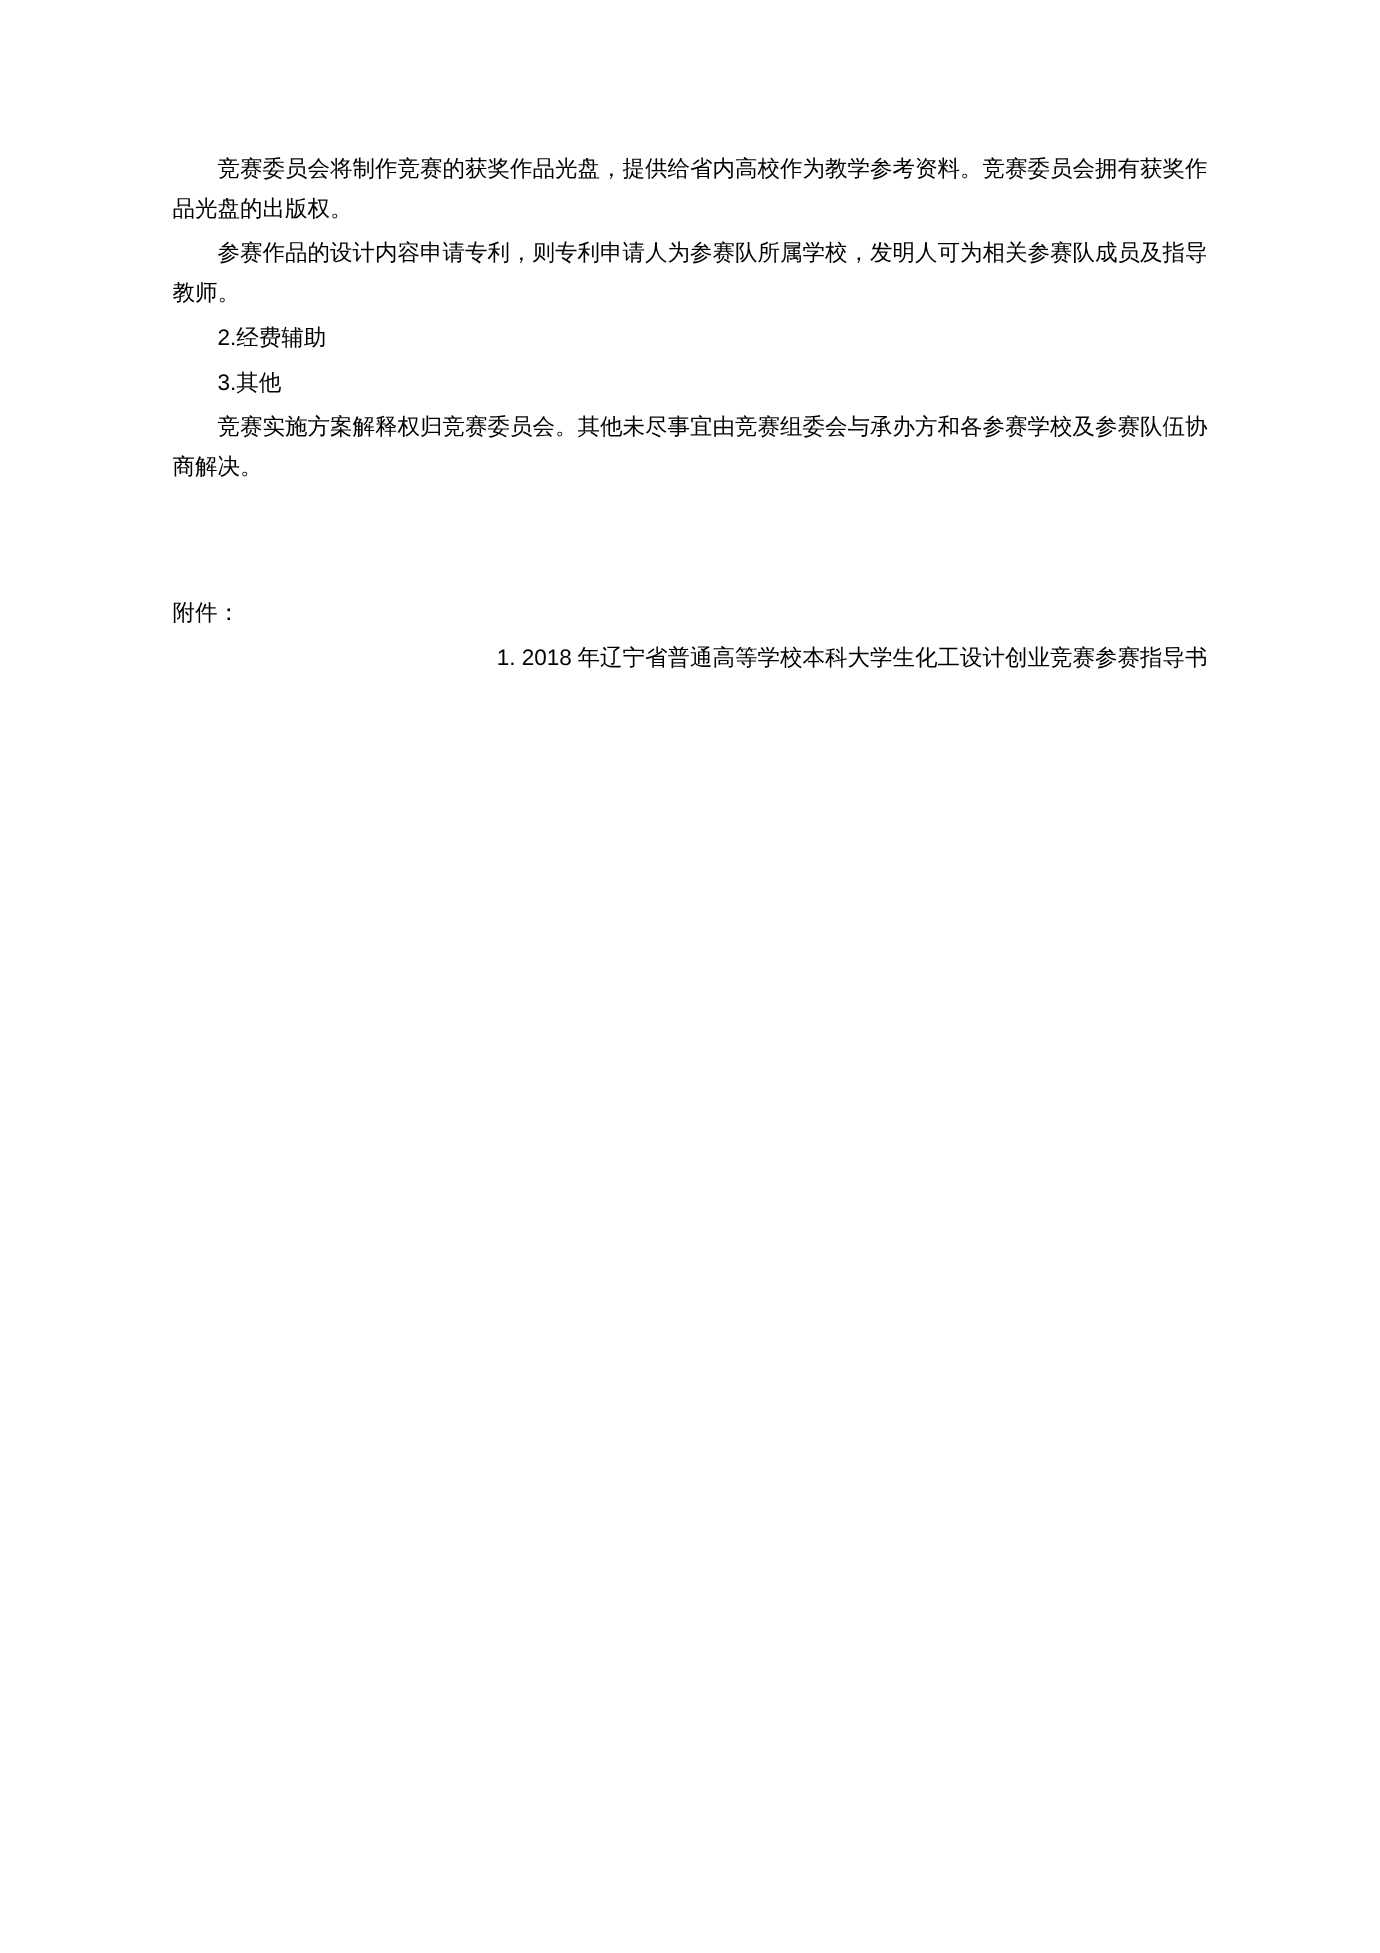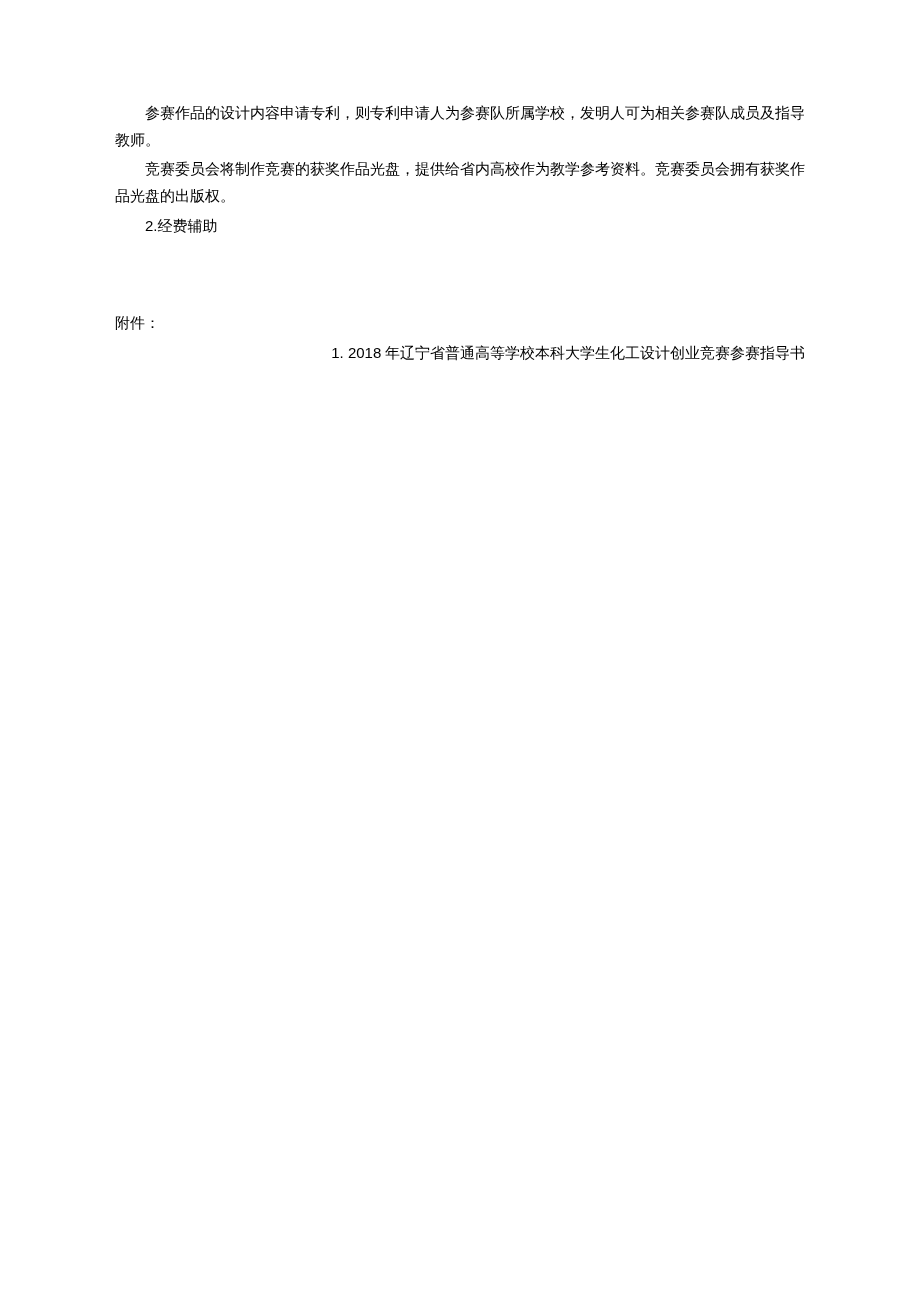--- a/index.html
+++ b/index.html
@@ -39,30 +39,34 @@
     }
     .num-prefix {
       font-family: Arial, sans-serif;
     }
   </style>
 </head>
 <body>
 
 <div class="document-body">
 
+  <p class="paragraph">竞赛委员会将制作竞赛的获奖作品光盘，提供给省内高校作为教学参考资料。竞赛委员会拥有获奖作品光盘的出版权。</p>
+
   <p class="paragraph">参赛作品的设计内容申请专利，则专利申请人为参赛队所属学校，发明人可为相关参赛队成员及指导教师。</p>
-
-  <p class="paragraph">竞赛委员会将制作竞赛的获奖作品光盘，提供给省内高校作为教学参考资料。竞赛委员会拥有获奖作品光盘的出版权。</p>
 
   <p class="section-header">
     <span class="num-prefix">2.</span><span>经费辅助</span>
   </p>
 
 
+  <p class="section-header">
+    <span class="num-prefix">3.</span><span>其他</span>
+  </p>
 
+  <p class="paragraph">竞赛实施方案解释权归竞赛委员会。其他未尽事宜由竞赛组委会与承办方和各参赛学校及参赛队伍协商解决。</p>
 
   <div class="attachment-section">
     <p class="attachment-label">附件：</p>
     <p class="attachment-item">
       <span class="num-prefix">1. 2018</span><span> 年辽宁省普通高等学校本科大学生化工设计创业竞赛参赛指导书</span>
     </p>
   </div>
 
 </div>
 

